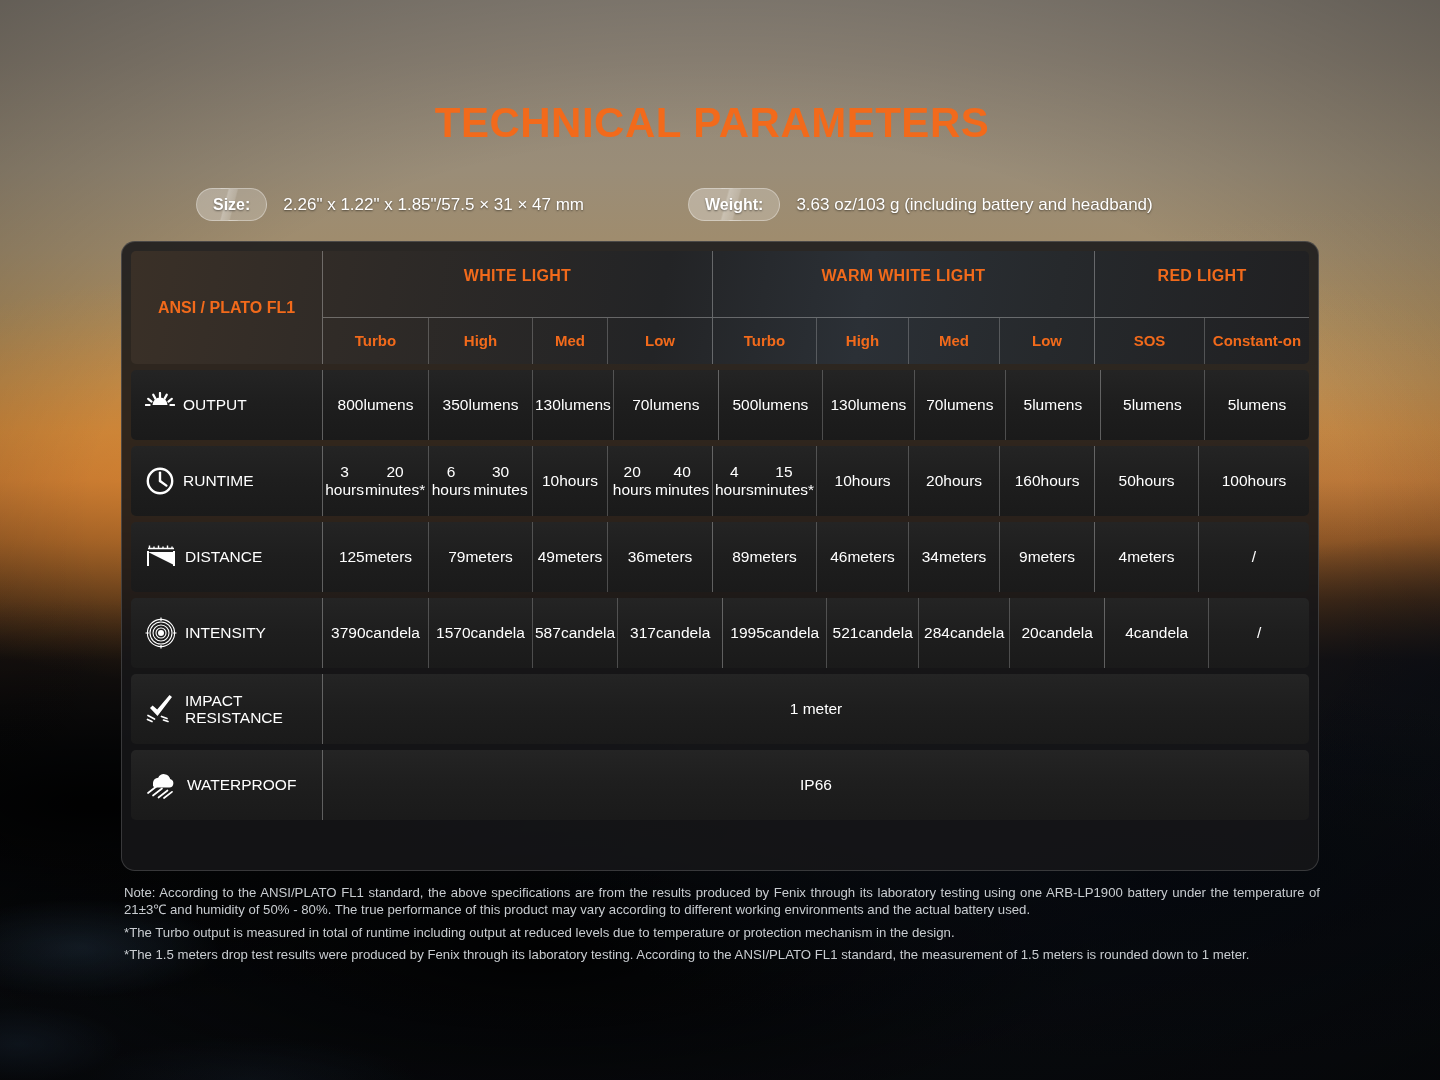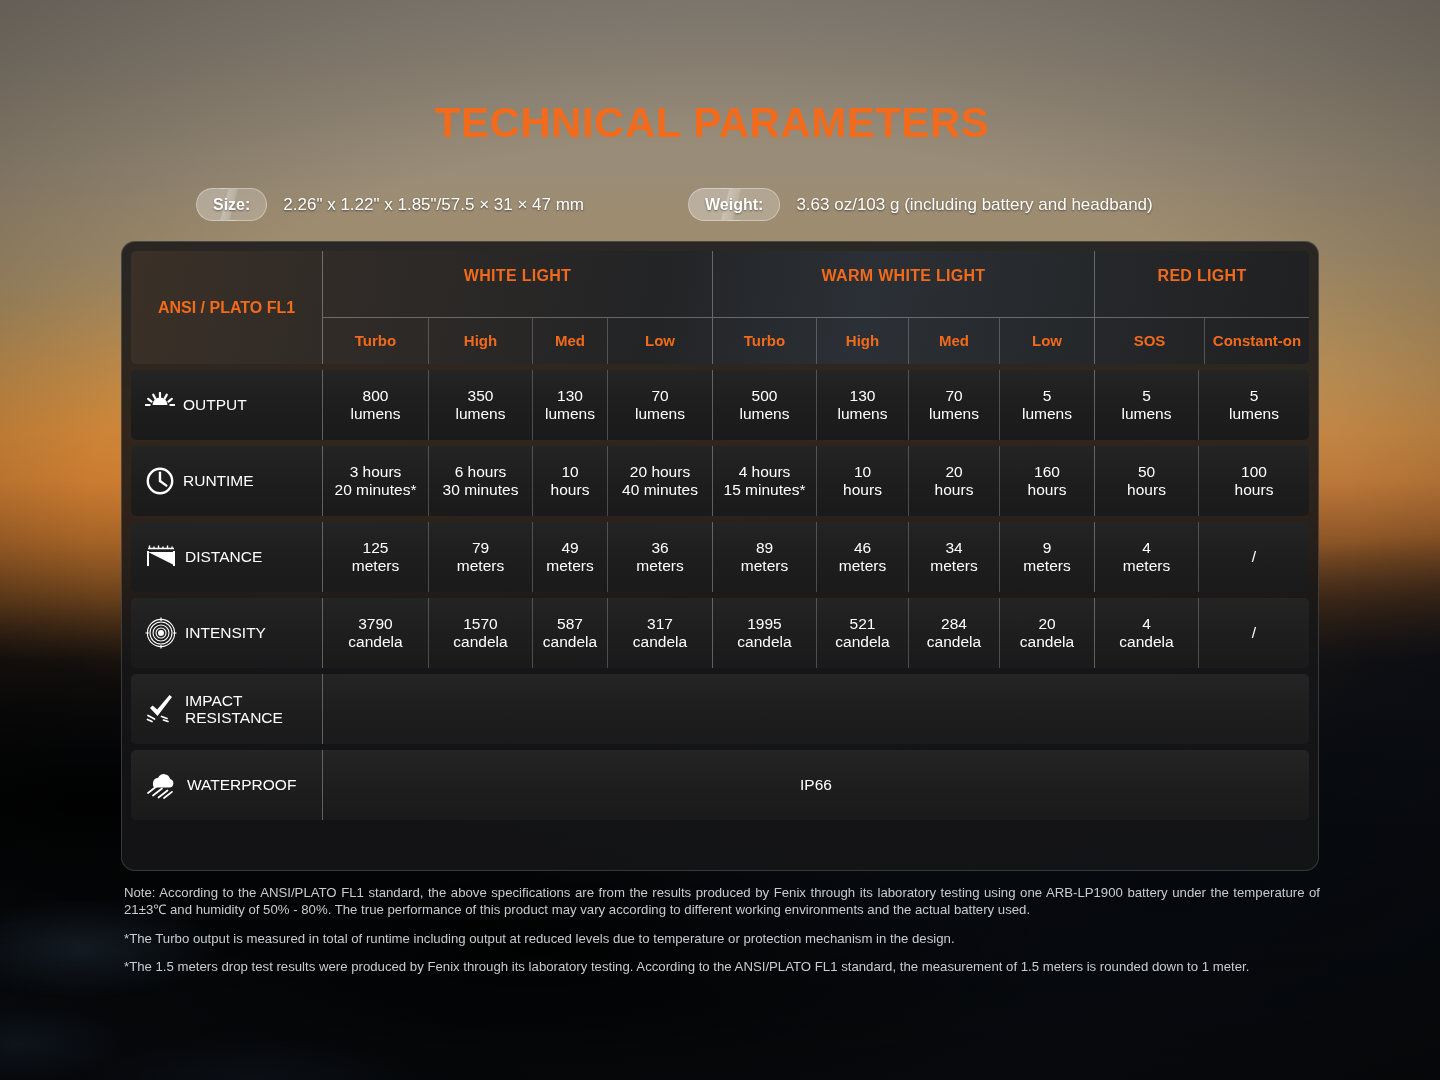--- a/index.html
+++ b/index.html
@@ -211,21 +211,21 @@
     color: #ffffff;
     font-size: 15.5px;
     border-right: 1px solid rgba(255,255,255,0.30);
   }
   .cell-label .lbl { line-height: 1.12; }
   .icon { flex: 0 0 auto; display: block; }
 
   .cells { display: flex; flex: 1 1 auto; }
   .cell {
     display: flex;
-    flex-direction: column;
+    flex-direction: row;
     align-items: center;
     justify-content: center;
     text-align: center;
     color: #ffffff;
     font-size: 15.5px;
     line-height: 1.18;
     border-right: 1px solid rgba(255,255,255,0.22);
     padding: 0 2px;
   }
   .cell:last-child { border-right: none; }
@@ -246,21 +246,21 @@
   .notes {
     position: absolute;
     left: 124px;
     top: 884px;
     width: 1196px;
     color: #c8ccd0;
     font-size: 13.2px;
     line-height: 1.32;
   }
   .note-main { text-align: justify; }
-  .note-sub { margin-top: 11px; }
+  .note-sub { margin-top: 5px; }
 </style>
 </head>
 <body>
 
 <div id="bg-wrap">
   <div class="bg-layer bg-sky"></div>
   <div class="bg-layer bg-glow"></div>
   <div class="bg-layer bg-ridge-a"></div>
   <div class="bg-layer bg-ridge-b"></div>
   <div class="bg-layer bg-water"></div>
@@ -569,20 +569,21 @@
             <line x1="2.5" y1="25.5" x2="7" y2="27.5"></line>
             <line x1="16.5" y1="22.5" x2="22" y2="24.5"></line>
             <line x1="18.5" y1="26" x2="23" y2="27.5"></line>
           </g>
         </svg>
         <span class="lbl">
           <span>IMPACT</span><br>
           <span>RESISTANCE</span>
         </span>
       </div>
+      <div class="cell-span">1 meter</div>
     </div>
 
     <div class="row row-data row-span">
       <div class="cell-label">
         <svg class="icon" width="34" height="28" viewBox="0 0 34 28">
           <path d="M8 12 a5.2,5.2 0 0 1 5.2,-5.2 a6.4,6.4 0 0 1 12,1.2 a4.4,4.4 0 0 1 -0.8,8.6 L9.5,16.6 A4.5,4.5 0 0 1 8,12 Z" fill="#fff"></path>
           <g stroke="#fff" stroke-width="1.7" stroke-linecap="round">
             <line x1="3" y1="22" x2="12" y2="15"></line>
             <line x1="8" y1="24.5" x2="17" y2="17.5"></line>
             <line x1="13.5" y1="26.5" x2="22.5" y2="19.5"></line>

